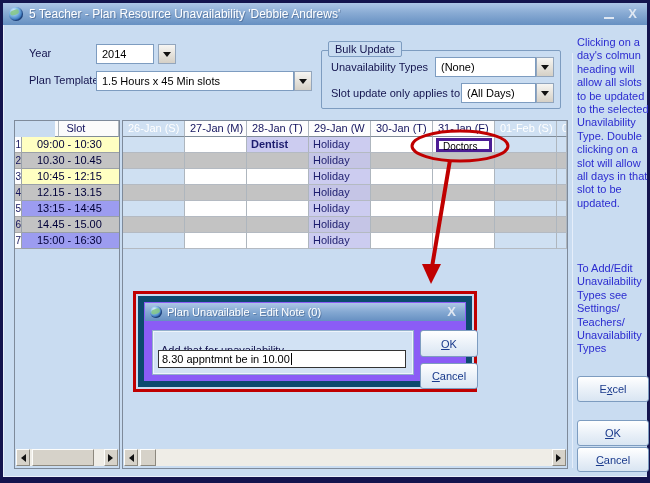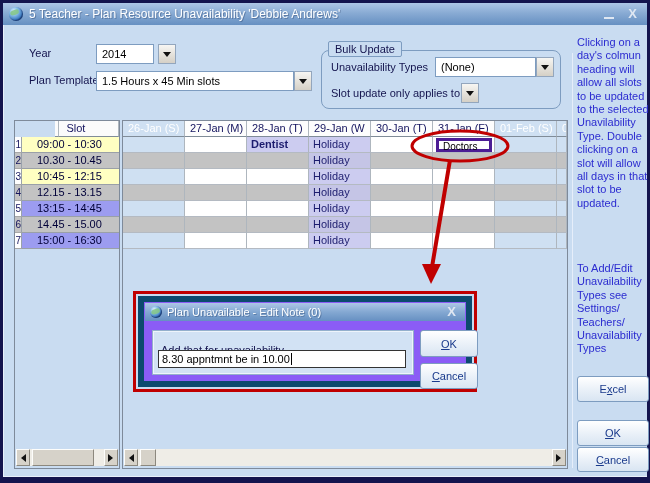--- a/index.html
+++ b/index.html
@@ -19,21 +19,21 @@
   .combo{position:absolute;display:flex;height:20px;box-sizing:border-box;}
   .combo-field{flex:1;background:#fff;border:1px solid #7d9cc0;font-size:11px;color:#000;
     padding:3px 4px 0 5px;box-sizing:border-box;overflow:hidden;white-space:nowrap;}
   .combo-btn{width:18px;height:20px;background:linear-gradient(#f7f6f3,#d5d0c6);border:1px solid #93a6bd;
     box-sizing:border-box;display:flex;align-items:center;justify-content:center;}
   .combo-btn.detached{margin-left:4px;}
   .tri-down{width:0;height:0;border:4px solid transparent;border-top:5px solid #111;margin-top:4px;}
   .tri-left{width:0;height:0;border:4px solid transparent;border-right:5px solid #111;margin-left:-3px;}
   .tri-right{width:0;height:0;border:4px solid transparent;border-left:5px solid #111;margin-left:3px;}
 
-  .groupbox{position:absolute;left:320px;top:50px;width:238px;height:57px;border:1px solid #7d9cc0;border-radius:8px;}
+  .groupbox{position:absolute;left:320px;top:50px;width:238px;height:57px;border:1px solid #7d9cc0;border-radius:2px;}
   .groupbox-caption{position:absolute;top:-10px;left:6px;font-size:11px;color:#14144e;background:var(--winbg);
     border:1px solid #7d9cc0;padding:1px 6px;border-radius:2px;}
 
   
   .panel{position:absolute;top:120px;height:349px;background:var(--winbg);border:1px solid #7e8a9a;box-sizing:border-box;overflow:hidden;}
   #slot-panel{left:10px;width:106px;}
   #grid-panel{left:118px;width:446px;}
   .slot-row,.grow{display:flex;}
   .slot-head-row{display:flex;padding-left:40px;}
   .shead{height:16px;background:#fbfbfb;border-bottom:1px solid #808c98;border-right:1px solid #aeb6be;
@@ -131,20 +131,21 @@
       <span class="groupbox-caption">Bulk Update</span>
       <span class="lbl" style="left:9px;top:10px;">Unavailability Types</span>
       <div class="combo" style="left:113px;top:6px;width:119px;">
         <span class="combo-field">(None)</span>
         <span class="combo-btn">
             <i class="tri-down"></i>
           </span>
       </div>
       <span class="lbl" style="left:9px;top:36px;">Slot update only applies to</span>
       <div class="combo" style="left:139px;top:32px;width:93px;">
+        <span class="combo-field">(All Days)</span>
         <span class="combo-btn">
             <i class="tri-down"></i>
           </span>
       </div>
     </div>
 
     <div class="panel" id="slot-panel" style="top:95px;">
       <div class="slot-head-row">
         <div class="shead sliver"></div>
         <div class="shead main">Slot</div>

